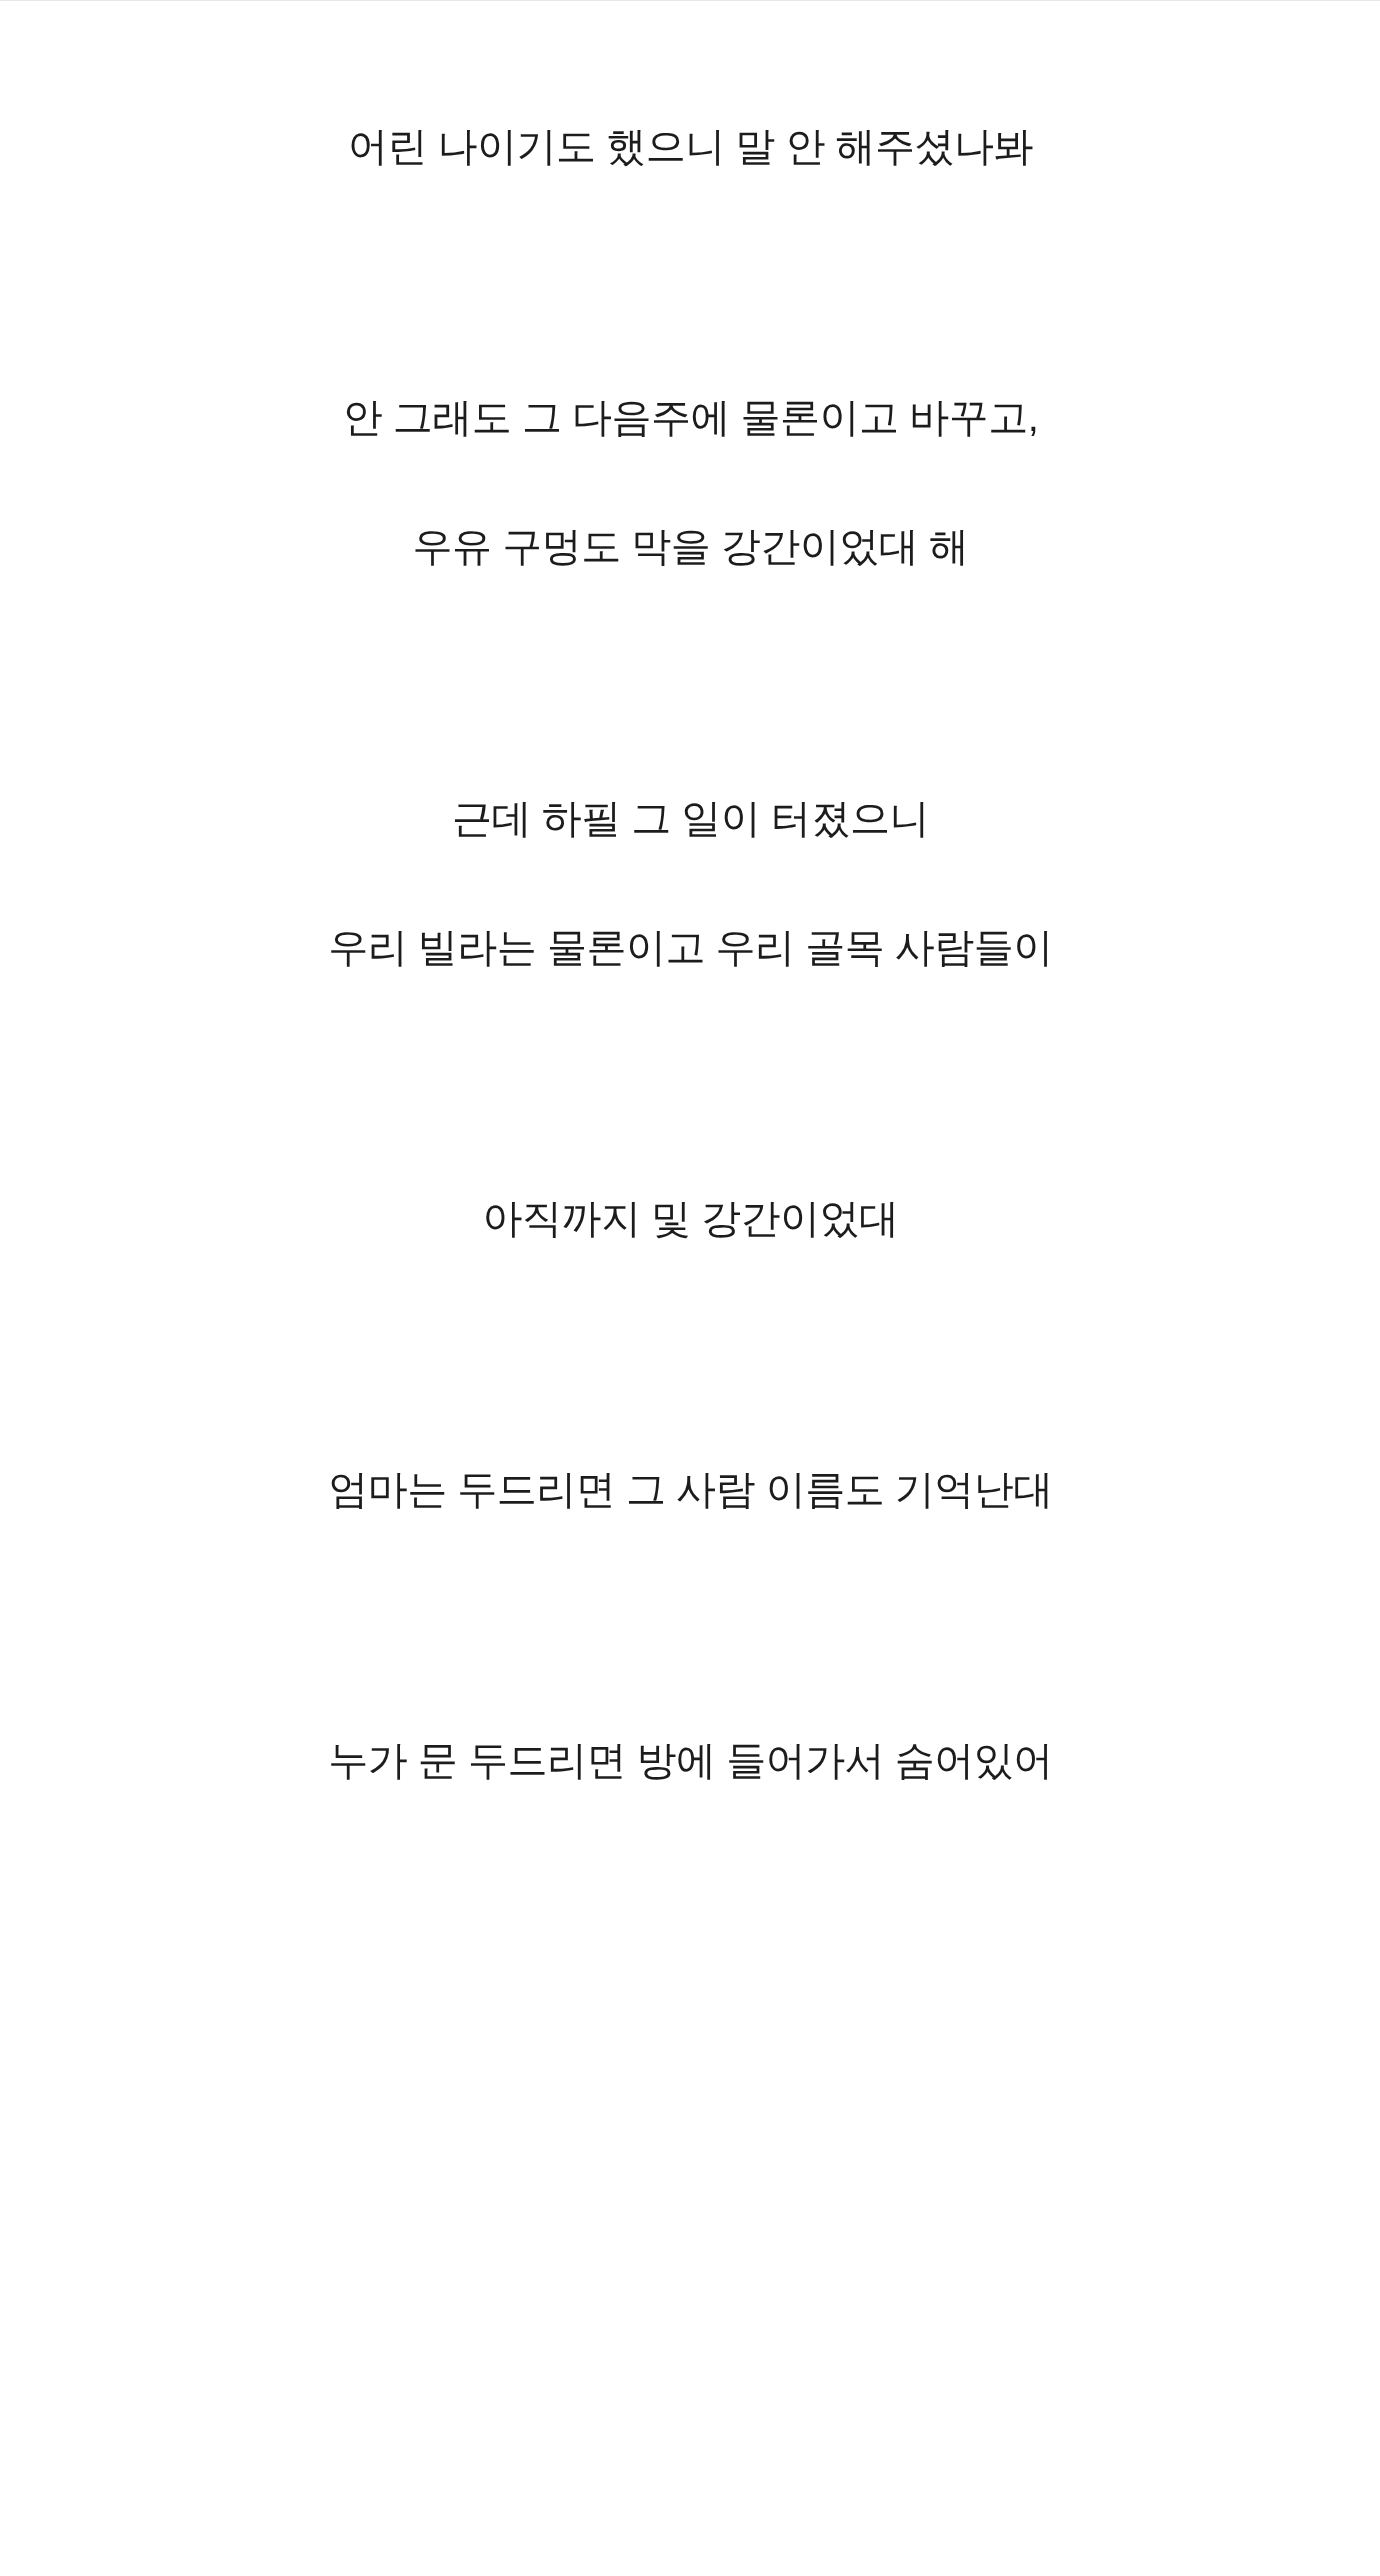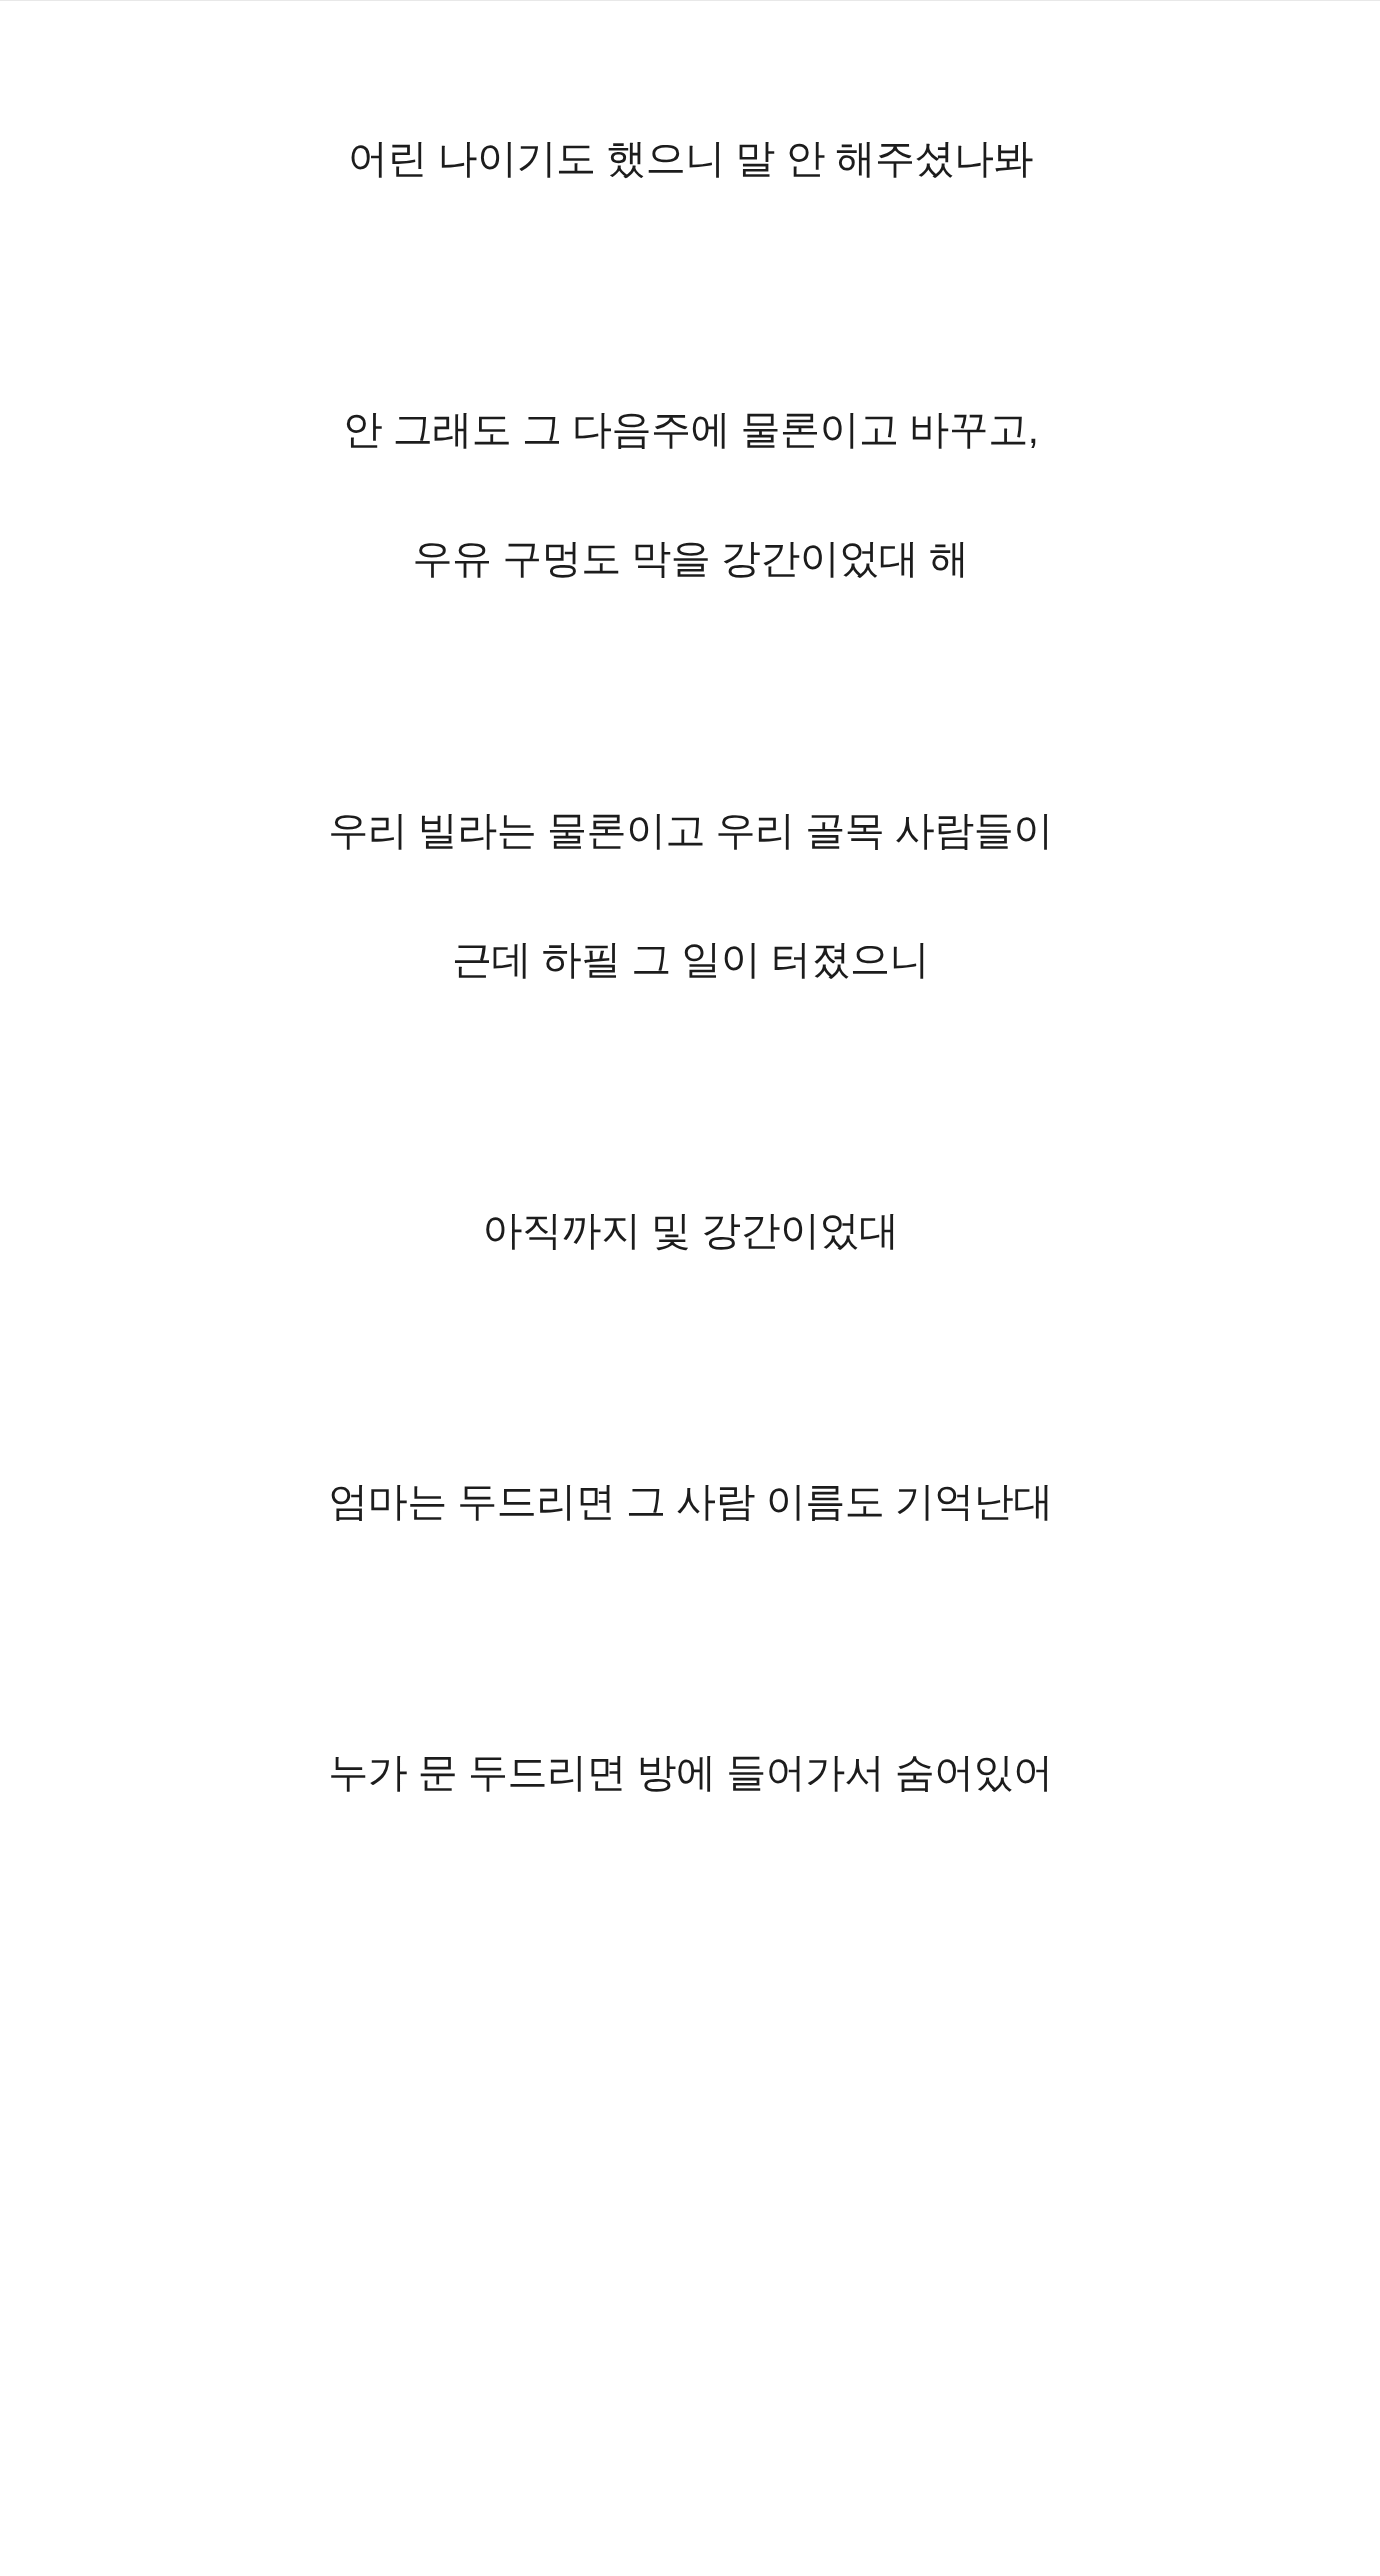--- a/index.html
+++ b/index.html
@@ -24,21 +24,21 @@
   }
   .top-rule {
     width: 100%;
     height: 1px;
     background: #e8e8e8;
     margin: 0;
     padding: 0;
     border: 0;
   }
   .content {
-    padding: 12px 58px;
+    padding: 0 58px;
     box-sizing: border-box;
   }
   .line {
     text-align: center;
     font-size: 40px;
     line-height: 1.18;
     letter-spacing: -0.5px;
     color: #1c1c1c;
     font-weight: 400;
     white-space: pre-wrap;
@@ -70,22 +70,22 @@
     <div class="gap-lg"></div>
 
     <div class="block">
       <p class="line">안 그래도 그 다음주에 물론이고 바꾸고,</p>
       <p class="line">우유 구멍도 막을 강간이었대 해</p>
     </div>
 
     <div class="gap-lg"></div>
 
     <div class="block">
+      <p class="line">근데 하필 그 일이 터졌으니</p>
       <p class="line">우리 빌라는 물론이고 우리 골목 사람들이</p>
-      <p class="line">근데 하필 그 일이 터졌으니</p>
     </div>
 
     <div class="gap-lg"></div>
 
     <div class="block">
       <p class="line">아직까지 및 강간이었대</p>
     </div>
 
     <div class="gap-lg"></div>
 

